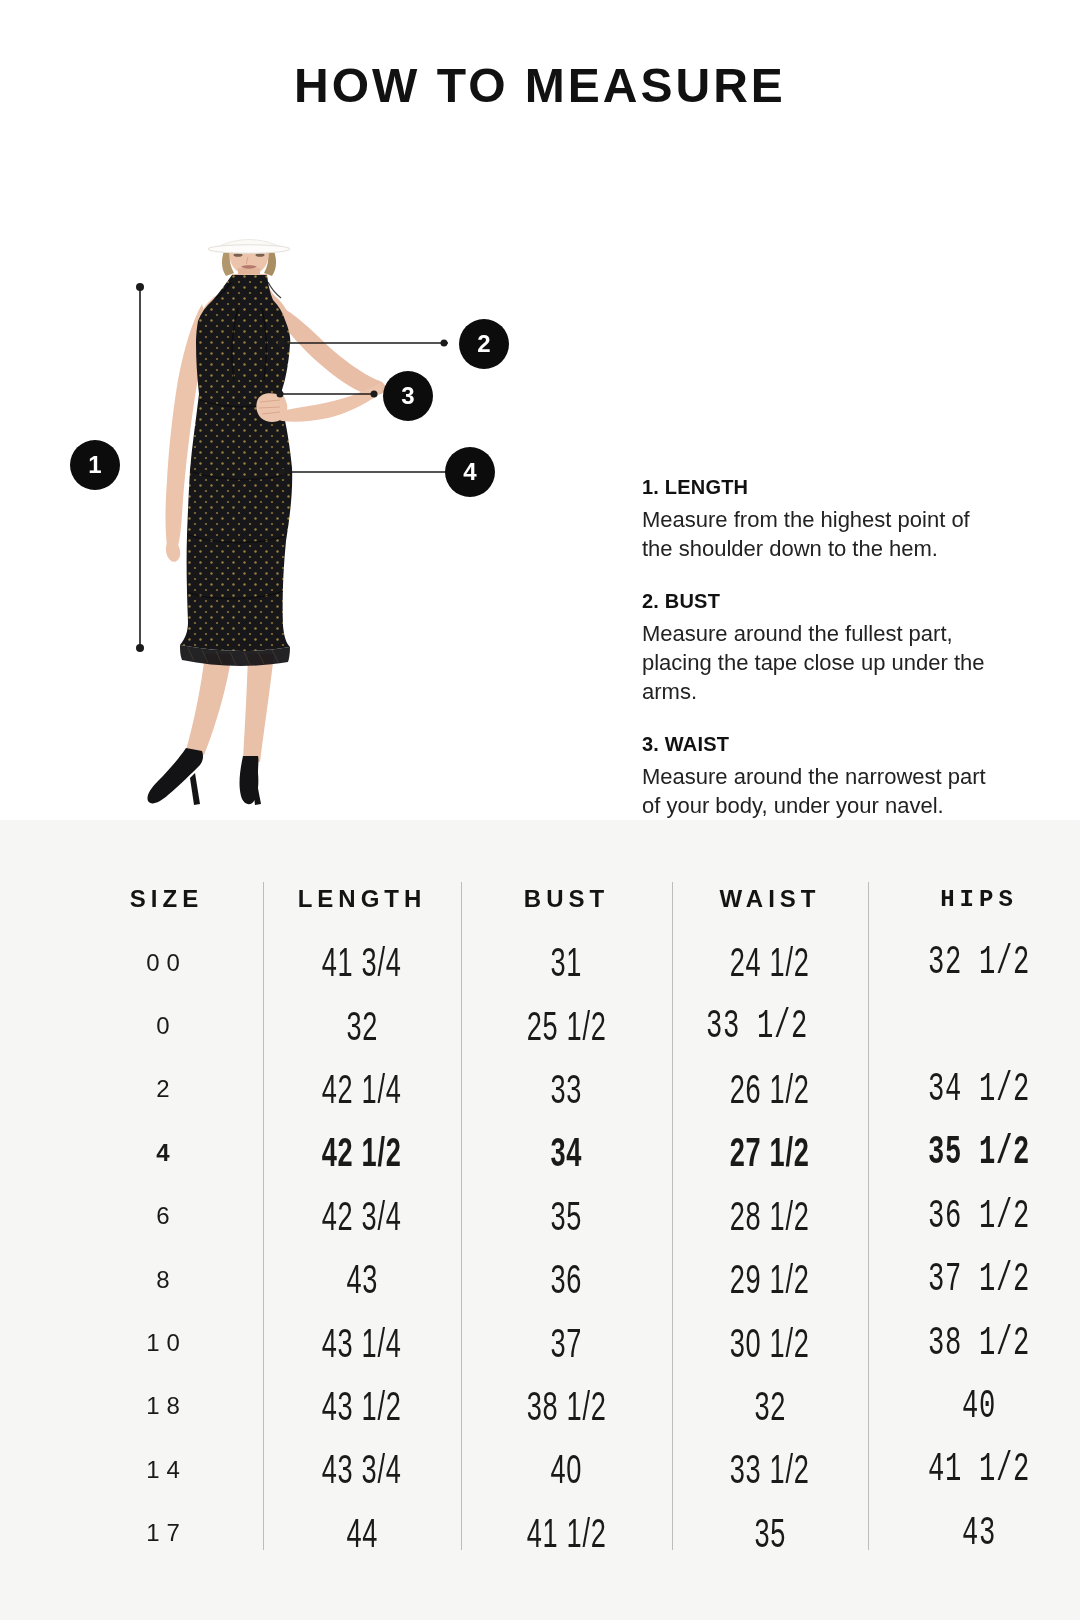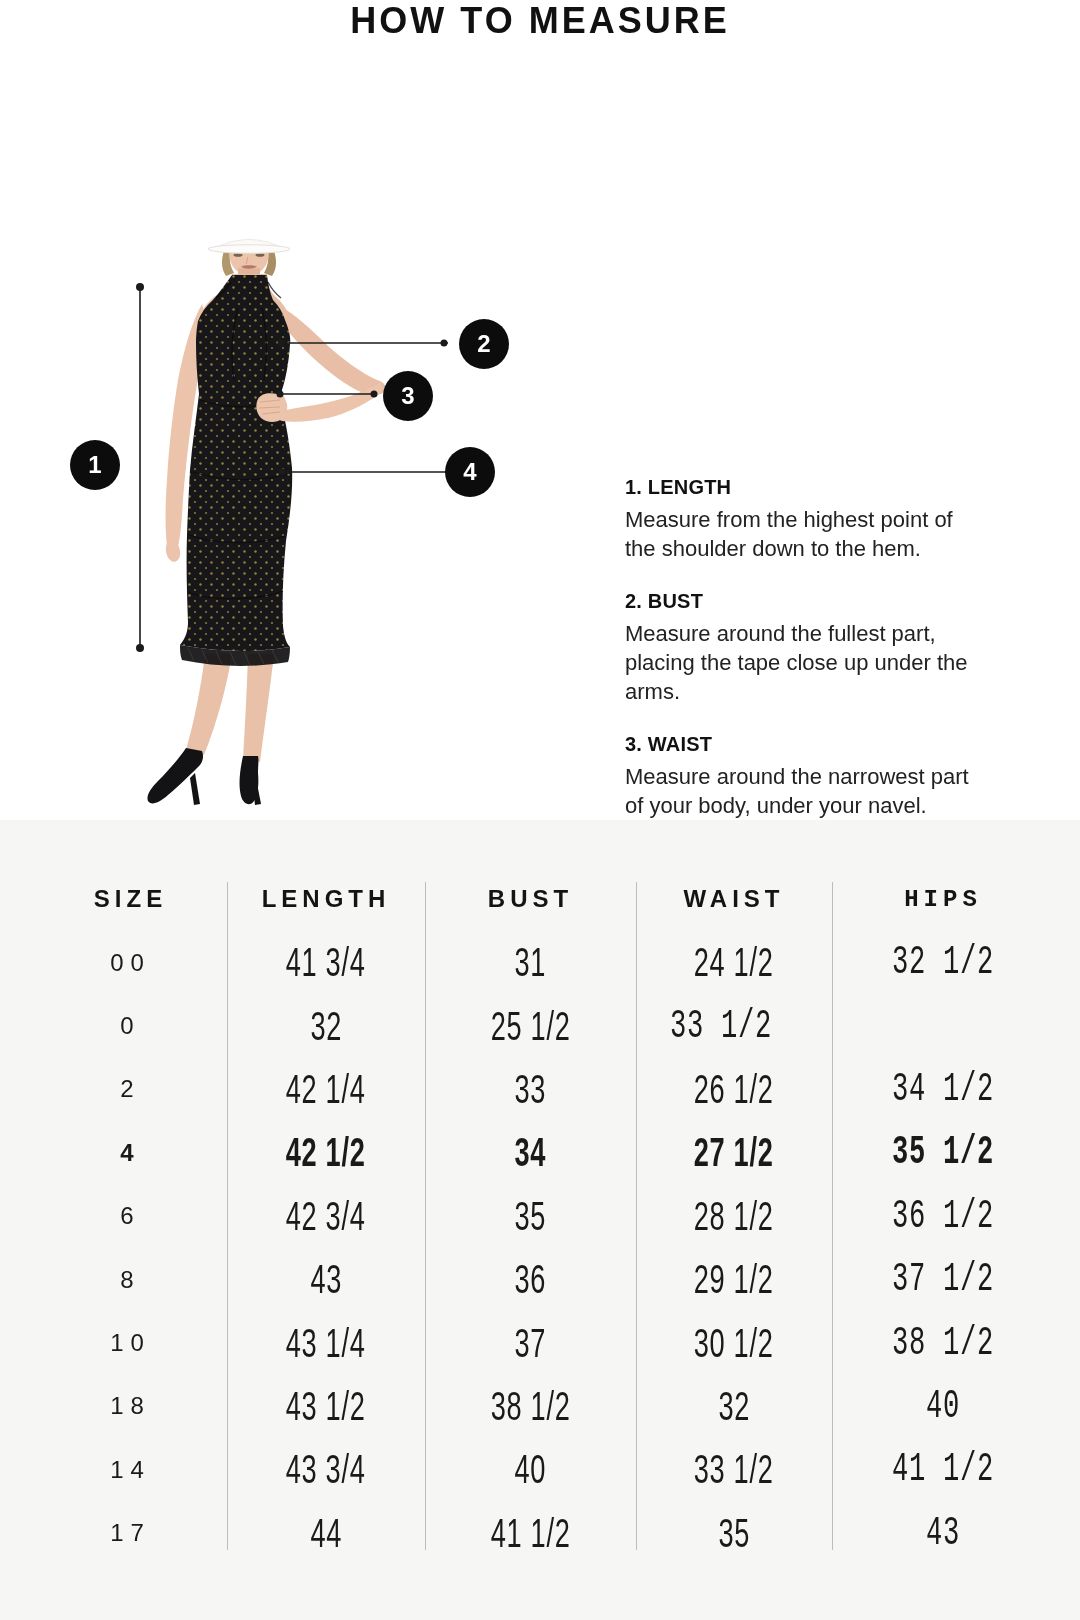--- a/index.html
+++ b/index.html
@@ -2,50 +2,50 @@
 <html><head>
 <meta charset="utf-8">
 <style>
   html,body{margin:0;padding:0;}
   body{
     width:1080px;height:1620px;background:#ffffff;position:relative;overflow:hidden;
     font-family:"Liberation Sans",sans-serif;color:#1c1c1c;
   }
   
   .page-title{
-    margin:0;text-align:center;
-    font-size:36px;font-weight:700;letter-spacing:3px;color:#111;
+    margin:6px;padding-top:52px;text-align:center;
+    font-size:48px;font-weight:700;letter-spacing:3px;color:#111;
   }
   
   .diagram{position:absolute;left:0;top:230px;width:1080px;height:590px;}
   .figure-svg{position:absolute;left:110px;top:0;}
   .lines-svg{position:absolute;left:0;top:0;}
   .callout{
     position:absolute;width:50px;height:50px;border-radius:50%;
     background:#0c0c0c;color:#fff;font-weight:700;font-size:24px;
     line-height:50px;text-align:center;
   }
   .c1{left:70px;top:210px;}
   .c2{left:459px;top:89px;}
   .c3{left:383px;top:141px;}
   .c4{left:445px;top:217px;}
   
-  .instructions{position:absolute;left:625px;top:246px;width:358px;}
+  .instructions{position:absolute;left:642px;top:246px;width:358px;}
   .instruction h3{
     margin:0 0 6px 0;font-size:20px;font-weight:700;color:#111;letter-spacing:.2px;
   }
   .instruction p{
     margin:0 0 27px 0;font-size:22px;line-height:29px;color:#222;
   }
   
   .size-chart{
     position:absolute;left:0;top:820px;width:1080px;height:800px;
     background:#f6f6f4;
   }
-  .table-wrap{position:relative;padding-top:47px;}
+  .table-wrap{position:relative;padding-top:47px;margin-left:36px;}
   .thead,.trow{
     display:grid;grid-template-columns:227px 198px 211px 196px 248px;
     align-items:center;text-align:center;
   }
   .thead{height:64px;}
   .trow{height:63.4px;}
   .thead .hcell{font-size:24px;font-weight:700;letter-spacing:5px;color:#141414;}
   .thead .hcell:first-child,.trow .tcell:first-child{padding-left:34px;}
   .thead .hcell:last-child,.trow .tcell:last-child{padding-right:26px;font-family:Liberation Mono, monospace;}
   .size-cell span{font-size:24px;letter-spacing:7px;color:#1a1a1a;}

